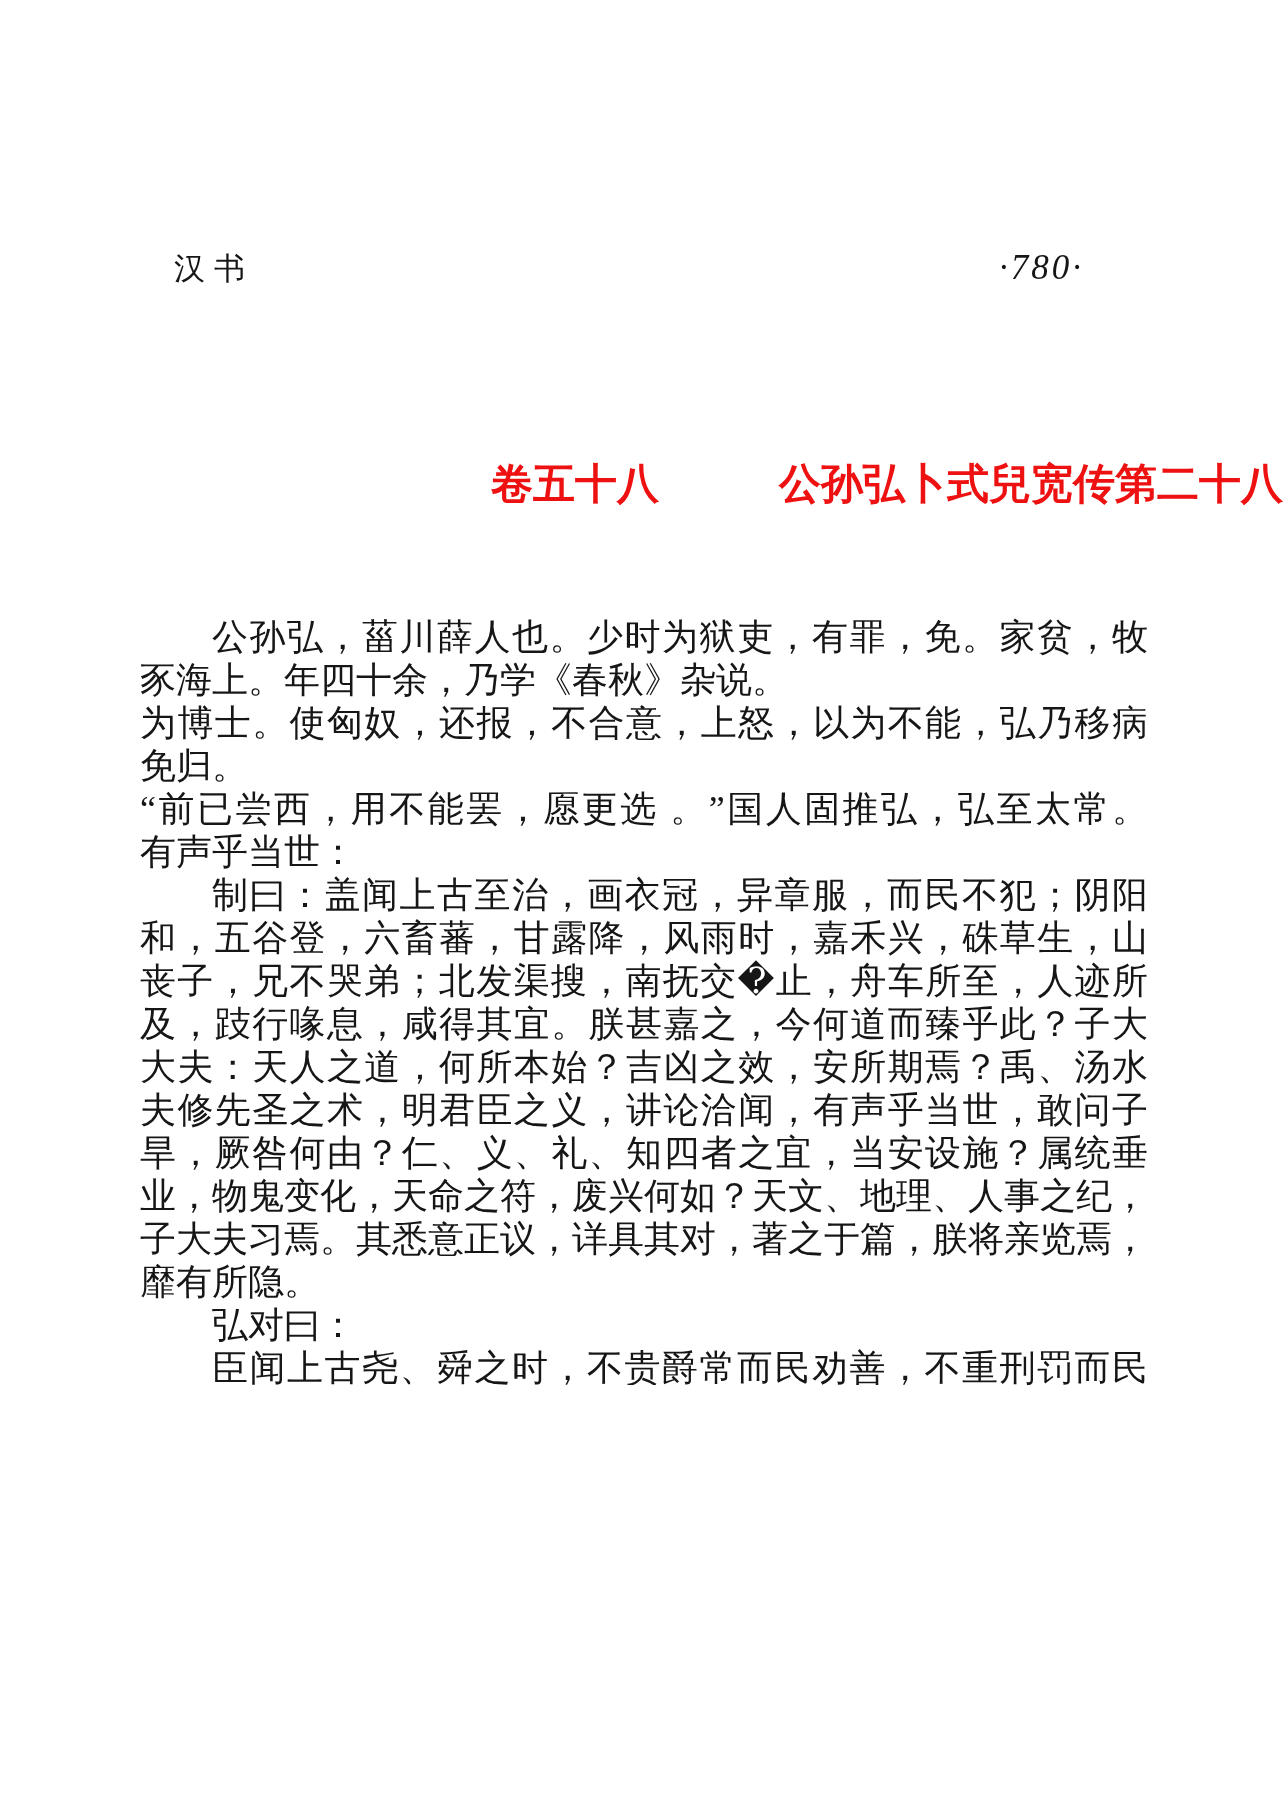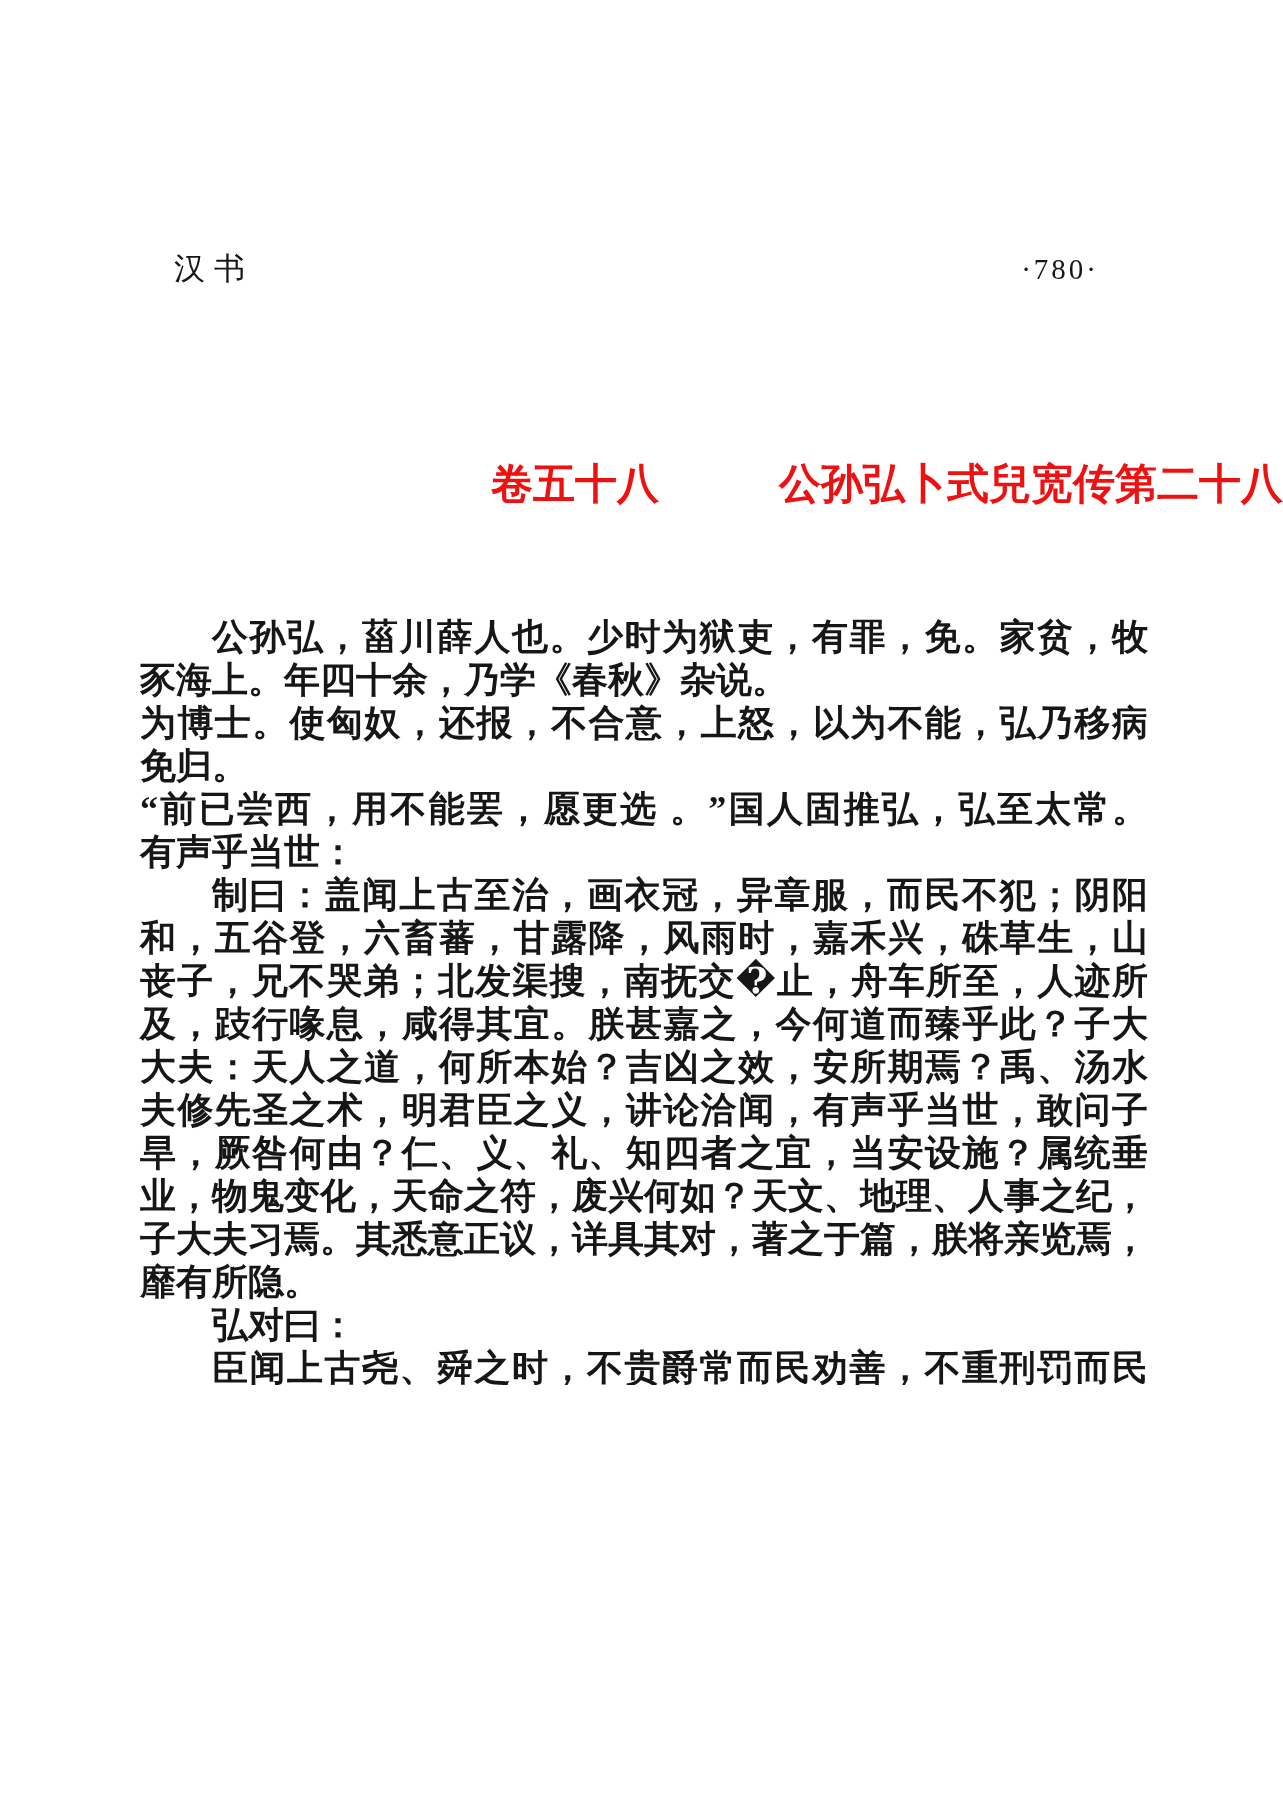--- a/index.html
+++ b/index.html
@@ -24,23 +24,24 @@
     display: flex;
     justify-content: space-between;
     align-items: baseline;
   }
   .book-title {
     margin-left: 34px;
     font-size: 31px;
     letter-spacing: 9px;
   }
   .page-number {
-    margin-right: 48px;
-    font-size: 29px;
+    margin-right: 63px;
+    font-size: 35px;
     letter-spacing: 3px;
+    font-style: italic;
   }
   .chapter-title {
     position: absolute;
     top: 456px;
     left: 0;
     width: 100%;
     margin: 0;
     text-align: center;
     font-size: 42px;
     font-weight: bold;
@@ -54,21 +55,20 @@
     position: absolute;
     top: 616px;
     left: 140px;
     width: 1008px;
     font-size: 36px;
     line-height: 43px;
   }
   .line {
     text-align: justify;
     text-align-last: left;
-    font-weight: bold;
   }
   .line.full {
     text-align-last: justify;
   }
   .line.indent {
     text-indent: 72px;
   }
 </style>
 </head>
 <body>

